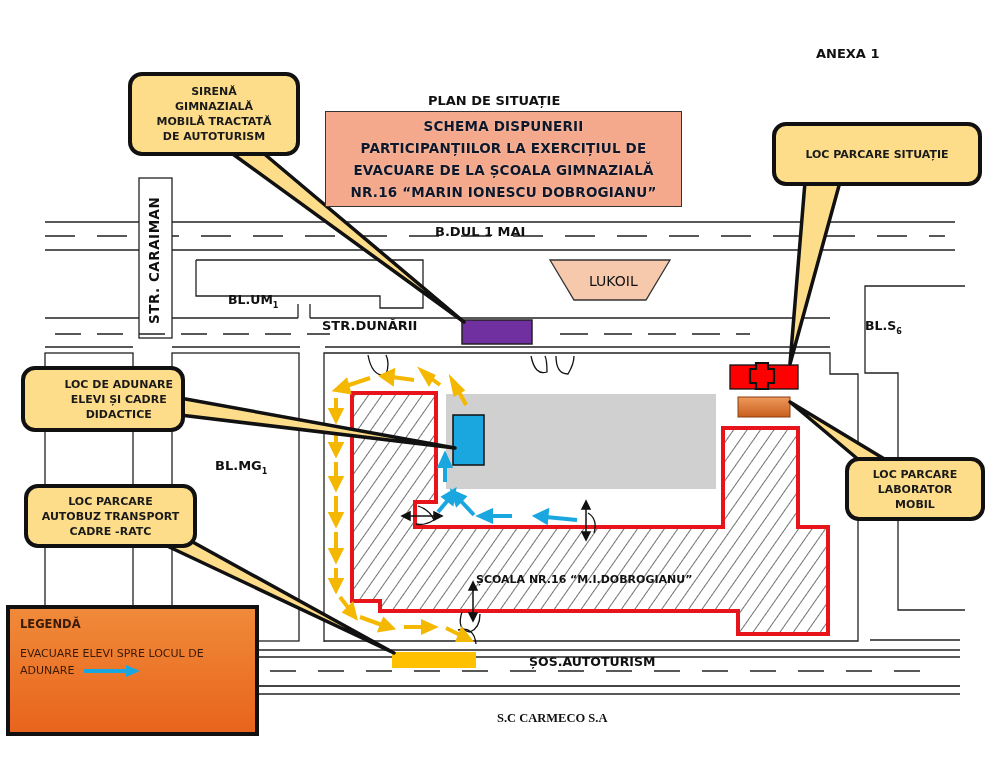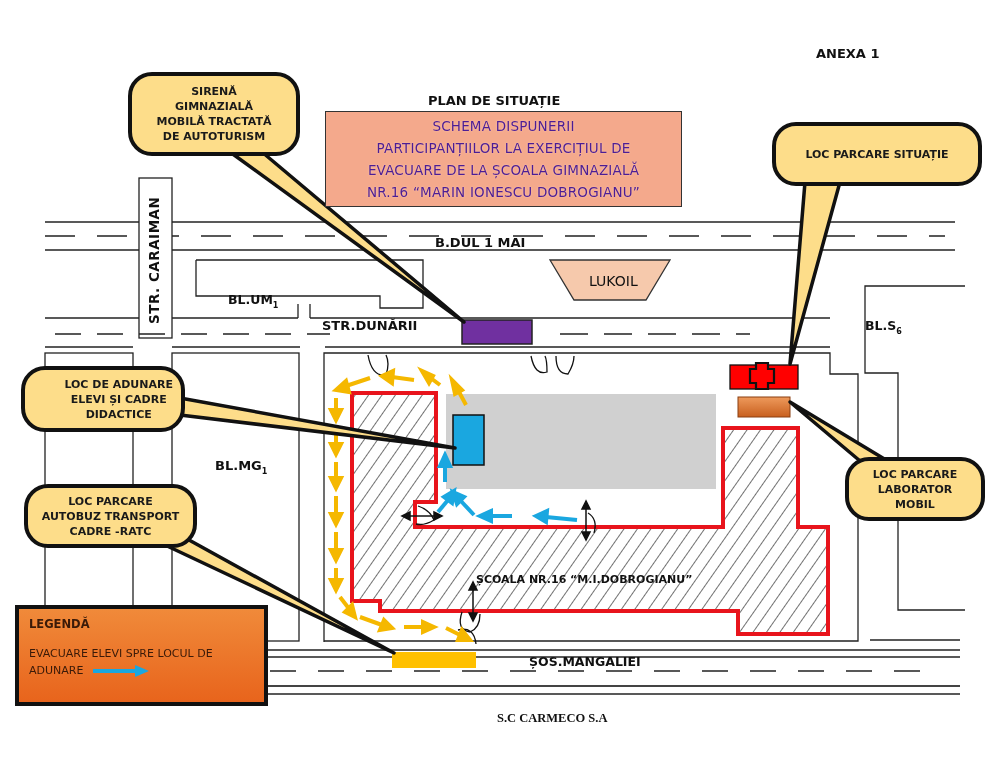--- a/index.html
+++ b/index.html
@@ -1,33 +1,33 @@
 <!DOCTYPE html>
 <html><head>
 <meta charset="utf-8">
 <style>
   html, body { margin:0; padding:0; background:#ffffff; }
   body { width:1000px; height:773px; position:relative; overflow:hidden; font-family:"DejaVu Sans", sans-serif; }
   #map { position:absolute; left:0; top:0; }
   .lbl { position:absolute; font-family:"DejaVu Sans", sans-serif; font-weight:bold; color:#111; white-space:nowrap; }
   .callout {
-    position:absolute; background:#fddd8a; border:4px solid #111; border-radius:24px;
+    position:absolute; background:#fddd8a; border:4px solid #111; border-radius:14px;
     display:flex; align-items:center; justify-content:center; text-align:center;
     font-family:"DejaVu Sans", sans-serif; font-weight:bold; font-size:11px; line-height:15px; color:#1a1a1a;
     box-sizing:border-box; padding:4px 8px;
   }
   .title-box {
     position:absolute; left:325px; top:111px; width:357px; height:96px;
     background:#f4a98c; border:1px solid #333; box-sizing:border-box;
     display:flex; flex-direction:column; align-items:center; justify-content:center;
-    color:#4c1d95; font-weight:normal; font-size:13.5px; line-height:22px; letter-spacing:0.2px;
+    color:#0f172a; font-weight:bold; font-size:13.5px; line-height:22px; letter-spacing:0.2px;
     font-family:"DejaVu Sans", sans-serif; text-shadow:0 0 2px #f7c9b6;
   }
   .legend {
-    position:absolute; left:15px; top:605px; width:253px; height:101px;
+    position:absolute; left:6px; top:605px; width:253px; height:131px;
     background:linear-gradient(#f08a3a, #e8641c); border:4px solid #111; box-sizing:border-box;
     padding:6px 10px; font-family:"DejaVu Sans", sans-serif; color:#3a1a08; font-size:11px;
   }
   .legend .lt { font-weight:bold; font-size:11.5px; margin-top:2px; }
   .legend .row { margin-top:14px; line-height:17px; position:relative; }
   .legend .arrow { display:inline-block; vertical-align:middle; margin-left:10px; }
 </style>
 </head>
 <body>
 
@@ -224,24 +224,24 @@
 </div>
 
 <div class="callout" style="left:845px;top:457px;width:140px;height:64px;">
   <div>
     <div>LOC PARCARE</div>
     <div>LABORATOR</div>
     <div>MOBIL</div>
   </div>
 </div>
 
-<div class="lbl" style="left:435px;top:235px;font-size:13px;text-align:center;">B.DUL 1 MAI</div>
+<div class="lbl" style="left:435px;top:224px;font-size:13px;text-align:center;">B.DUL 1 MAI</div>
 <div class="lbl" style="left:146px;top:324px;font-size:13.5px;transform:rotate(-90deg);transform-origin:left top;letter-spacing:0.5px;">STR. CARAIMAN</div>
 <div class="lbl" style="left:322px;top:318px;font-size:13px;">STR.DUNĂRII</div>
-<div class="lbl" style="left:529px;top:654px;font-size:12.5px;">ȘOS.MANGALIEI</div>
+<div class="lbl" style="left:529px;top:654px;font-size:12.5px;">ȘOS.AUTOTURISM</div>
 
 <div class="lbl" style="left:228px;top:292px;font-size:12.5px;"><span>BL.UM</span><sub style="font-size:8px;">1</sub></div>
 <div class="lbl" style="left:215px;top:458px;font-size:13px;"><span>BL.MG</span><sub style="font-size:8px;">1</sub></div>
 <div class="lbl" style="left:865px;top:318px;font-size:12.5px;"><span>BL.S</span><sub style="font-size:8px;">6</sub></div>
 <div class="lbl" style="left:589px;top:273px;font-size:14px;font-weight:normal;">LUKOIL</div>
 <div class="lbl" style="left:476px;top:573px;font-size:11px;">ȘCOALA NR.16 “M.I.DOBROGIANU”</div>
 <div class="lbl" style="left:497px;top:711px;font-size:12.5px;font-family:Liberation Serif, serif;">S.C CARMECO S.A</div>
 
 <div class="legend">
   <div class="lt">LEGENDĂ</div>

